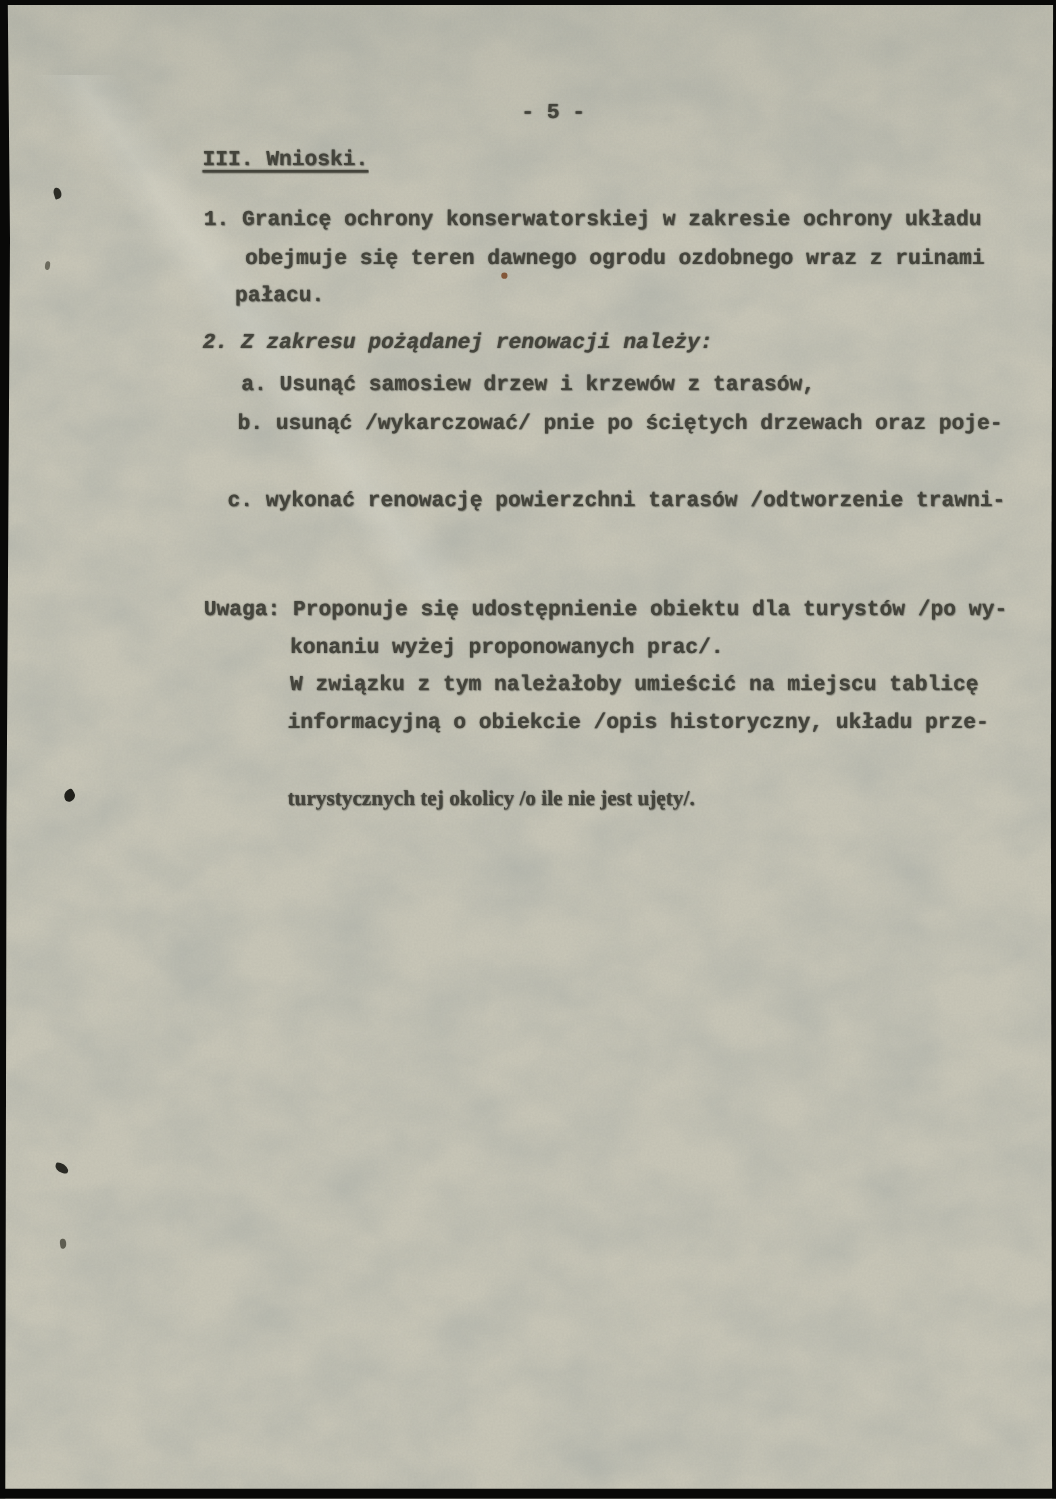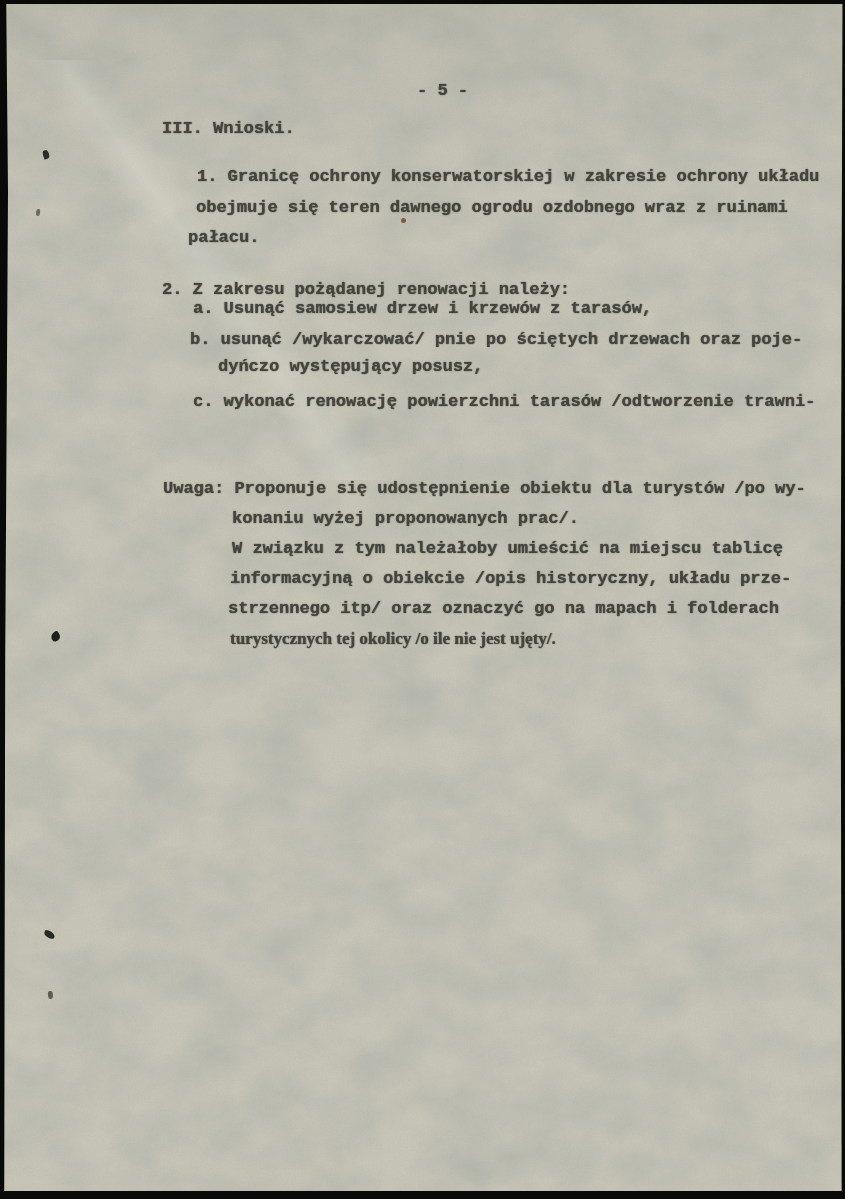--- a/index.html
+++ b/index.html
@@ -59,20 +59,21 @@
     font-size: 17px;
     font-weight: 700;
     line-height: 20px;
     color: #3a3a32;
     letter-spacing: 0px;
     white-space: pre;
     text-shadow: 0 0 1.3px rgba(48,48,42,0.85), 0.6px 0.4px 0.8px rgba(48,48,42,0.4);
     opacity: 0.92;
   }
   .heading {
+    text-decoration: underline;
     text-decoration-thickness: 2px;
     text-underline-offset: 4px;
   }
   
   .speck { position: absolute; pointer-events: none; }
   .speck-1 { left: 43px; top: 150px; width: 6px; height: 9px; background:#2c2c26;
              border-radius: 60% 60% 60% 10%; transform: rotate(-18deg); }
   .speck-2 { left: 36px; top: 209px; width: 4px; height: 7px; background:#565548;
              border-radius: 50% 50% 40% 60%; transform: rotate(10deg); opacity:.8; }
   .speck-3 { left: 51px; top: 632px; width: 9px; height: 9px; background:#20201b;
@@ -102,35 +103,33 @@
     <rect width="845" height="1199" filter="url(#grain)"></rect>
   </svg>
 
   <div class="shade-top"></div>
   <div class="crease"></div>
 
   <div class="tl" style="left:417px; top:81px;">- 5 -</div>
 
   <div class="tl heading" style="left:162px; top:119px;">III. Wnioski.</div>
 
-  <div class="tl" style="left:163px; top:167px;margin-left:34px;">1. Granicę ochrony konserwatorskiej w zakresie ochrony układu</div>
+  <div class="tl" style="left:163px; top:167px;">1. Granicę ochrony konserwatorskiej w zakresie ochrony układu</div>
   <div class="tl" style="left:196px; top:198px;">obejmuje się teren dawnego ogrodu ozdobnego wraz z ruinami</div>
   <div class="tl" style="left:188px; top:228px;">pałacu.</div>
 
-  <div class="tl" style="left:162px; top:280px;">2. Z zakresu pożądanej renowacji należy:</div>
+  <div class="tl" style="left:162px; top:265px;font-style:italic;">2. Z zakresu pożądanej renowacji należy:</div>
   <div class="tl" style="left:193px; top:299px;">a. Usunąć samosiew drzew i krzewów z tarasów,</div>
   <div class="tl" style="left:190px; top:330px;">b. usunąć /wykarczować/ pnie po ściętych drzewach oraz poje-</div>
-  <div class="tl" style="left:218px; top:357px;">dyńczo występujący posusz,</div>
-  <div class="tl" style="left:193px; top:392px;font-family:Liberation Mono, monospace;">c. wykonać renowację powierzchni tarasów /odtworzenie trawni-</div>
+  <div class="tl" style="left:182px; top:392px;font-family:Liberation Mono, monospace;">c. wykonać renowację powierzchni tarasów /odtworzenie trawni-</div>
 
   <div class="tl" style="left:163px; top:479px;">Uwaga: Proponuje się udostępnienie obiektu dla turystów /po wy-</div>
   <div class="tl" style="left:232px; top:509px;">konaniu wyżej proponowanych prac/.</div>
   <div class="tl" style="left:232px; top:539px;text-align:right;">W związku z tym należałoby umieścić na miejscu tablicę</div>
   <div class="tl" style="left:230px; top:569px;">informacyjną o obiekcie /opis historyczny, układu prze-</div>
-  <div class="tl" style="left:228px; top:599px;">strzennego itp/ oraz oznaczyć go na mapach i folderach</div>
   <div class="tl" style="left:230px; top:629px;font-family:Liberation Serif, serif;">turystycznych tej okolicy /o ile nie jest ujęty/.</div>
 
   <div class="speck speck-1"></div>
   <div class="speck speck-2"></div>
   <div class="speck speck-3"></div>
   <div class="speck speck-4"></div>
   <div class="speck speck-5"></div>
   <div class="speck speck-6"></div>
 
   <div class="edge edge-top"></div>

